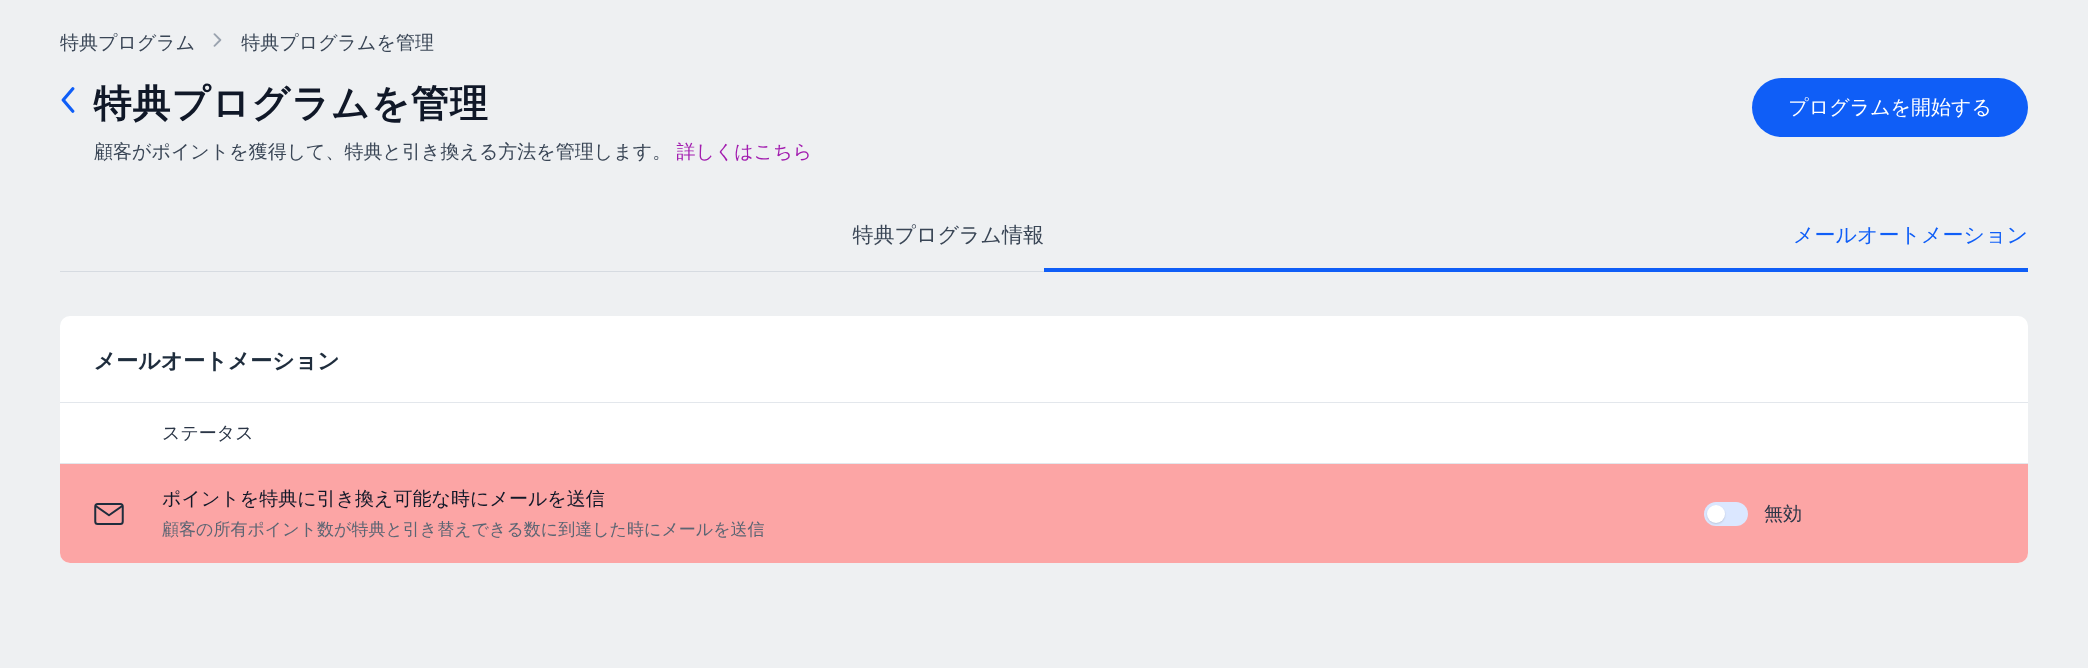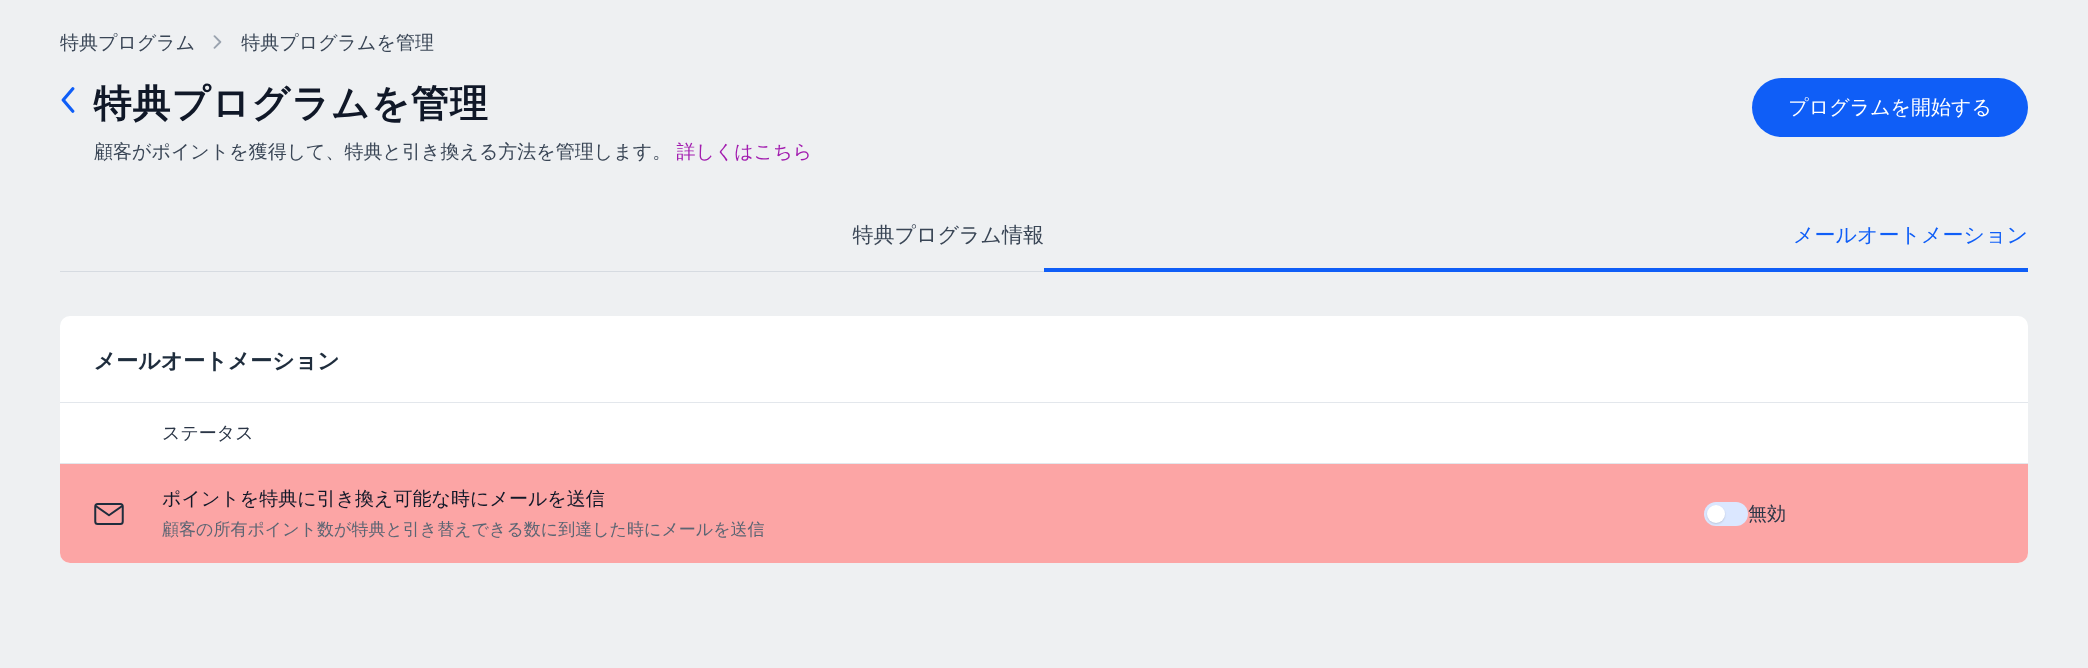--- a/index.html
+++ b/index.html
@@ -11,21 +11,20 @@
     height: 668px;
     overflow: hidden;
   }
   .page {
     padding: 30px 60px 40px 60px;
   }
 
   
   .breadcrumb {
     display: flex;
-    align-items: center;
     gap: 18px;
     font-size: 19px;
     color: #3a4656;
     margin-bottom: 22px;
   }
   .breadcrumb .crumb-link { color: #3a4656; }
   .breadcrumb .sep { color: #9aa3af; }
 
   
   .header-row {
@@ -144,20 +143,21 @@
     margin-bottom: 6px;
   }
   .row .content .row-desc {
     font-size: 17px;
     color: #5b6573;
   }
   .row .status {
     width: 290px;
     display: flex;
     align-items: center;
+    gap: 16px;
     font-size: 19px;
     color: #2b3647;
   }
   
   .toggle {
     width: 44px;
     height: 24px;
     border-radius: 999px;
     background: #dbe7ff;
     position: relative;

